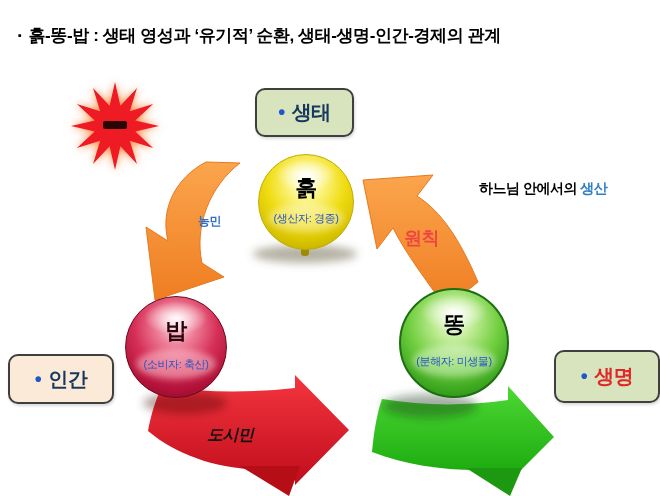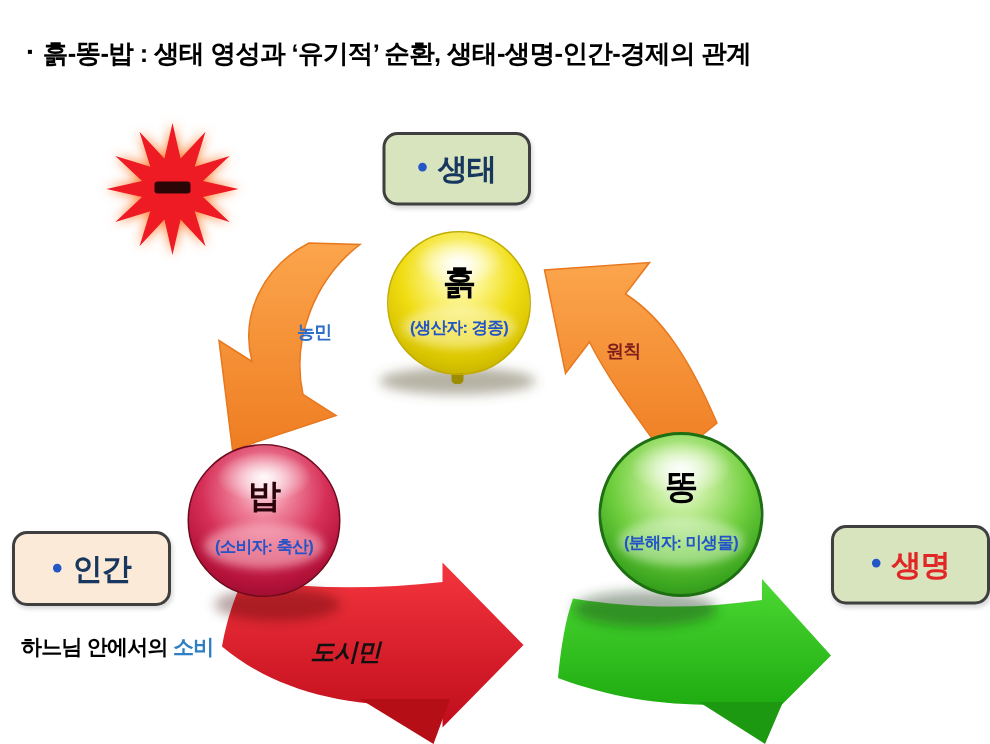--- a/index.html
+++ b/index.html
@@ -39,21 +39,21 @@
   .sphere::after {
     content:""; position:absolute; left:10%; top:52%; width:80%; height:30%;
     border-radius:50%; background:rgba(255,255,255,0.38); filter:blur(3px);
   }
   .sphere-name {
     position:absolute; top:19%; left:0; width:100%; text-align:center; z-index:2;
     font-size:22px; font-weight:bold; color:#000; letter-spacing:-0.5px;
   }
   .sphere-role {
     position:absolute; top:60%; left:50%; transform:translateX(-50%); z-index:2;
-    font-size:11px; font-weight:bold; color:#2353C8; white-space:nowrap; letter-spacing:-0.4px;
+    font-size:11px; font-weight:normal; color:#2353C8; white-space:nowrap; letter-spacing:-0.4px;
   }
   #soil-sphere {
     left:258px; top:154px; width:94px; height:94px;
     background:radial-gradient(circle at 50% 30%, #FFFEF0 0%, #FBF37F 22%, #F0DC12 48%, #D9C400 72%, #AE9C00 100%);
     border:1px solid #C2AC00;
   }
   #rice-sphere {
     left:125px; top:296px; width:100px; height:100px;
     background:radial-gradient(circle at 50% 30%, #FAD3DC 0%, #EE7D97 22%, #D63058 48%, #B5123A 72%, #7E0622 100%);
     border:1px solid #6E0A1E;
@@ -64,21 +64,21 @@
     left:399px; top:288px; width:106px; height:106px;
     background:radial-gradient(circle at 50% 30%, #F4FCEA 0%, #BDEB92 22%, #6FCE3D 50%, #3AA51F 76%, #237A12 100%);
     border:2px solid #1E6E12;
   }
 
   
   .arrow-label {
     position:absolute; z-index:3; font-weight:bold; letter-spacing:-0.5px; white-space:nowrap;
   }
   #farmer-label    { left:198px; top:213px; font-size:12px; color:#2E6DC8; }
-  #principle-label { left:404px; top:226px; font-size:12px; color:#7f1d1d; }
+  #principle-label { left:404px; top:226px; font-size:18px; color:#ef4444; }
   #citizen-label   { left:207px; top:425px; font-size:16px; color:#111;font-style:italic; }
 
   
   .caption {
     position:absolute; z-index:3; font-size:14px; font-weight:bold; color:#000;
     letter-spacing:-0.5px; white-space:nowrap;
   }
   .caption .hl { color:#2E7FC4; }
   #prod-caption { left:479px; top:180px; }
   #cons-caption { left:14px;  top:423px; }
@@ -167,17 +167,17 @@
   </div>
   <div class="sphere" id="dung-sphere">
     <div class="sphere-name">똥</div>
     <div class="sphere-role">(분해자: 미생물)</div>
   </div>
 
   <div class="arrow-label" id="farmer-label">농민</div>
   <div class="arrow-label" id="principle-label">원칙</div>
   <div class="arrow-label" id="citizen-label">도시민</div>
 
-  <div class="caption" id="cons-caption">
-    <span>하느님 안에서의 </span><span class="hl">소비</span>
+  <div class="caption" id="prod-caption">
+    <span>하느님 안에서의 </span><span class="hl">생산</span>
   </div>
 
 </div>
 
 </body></html>

